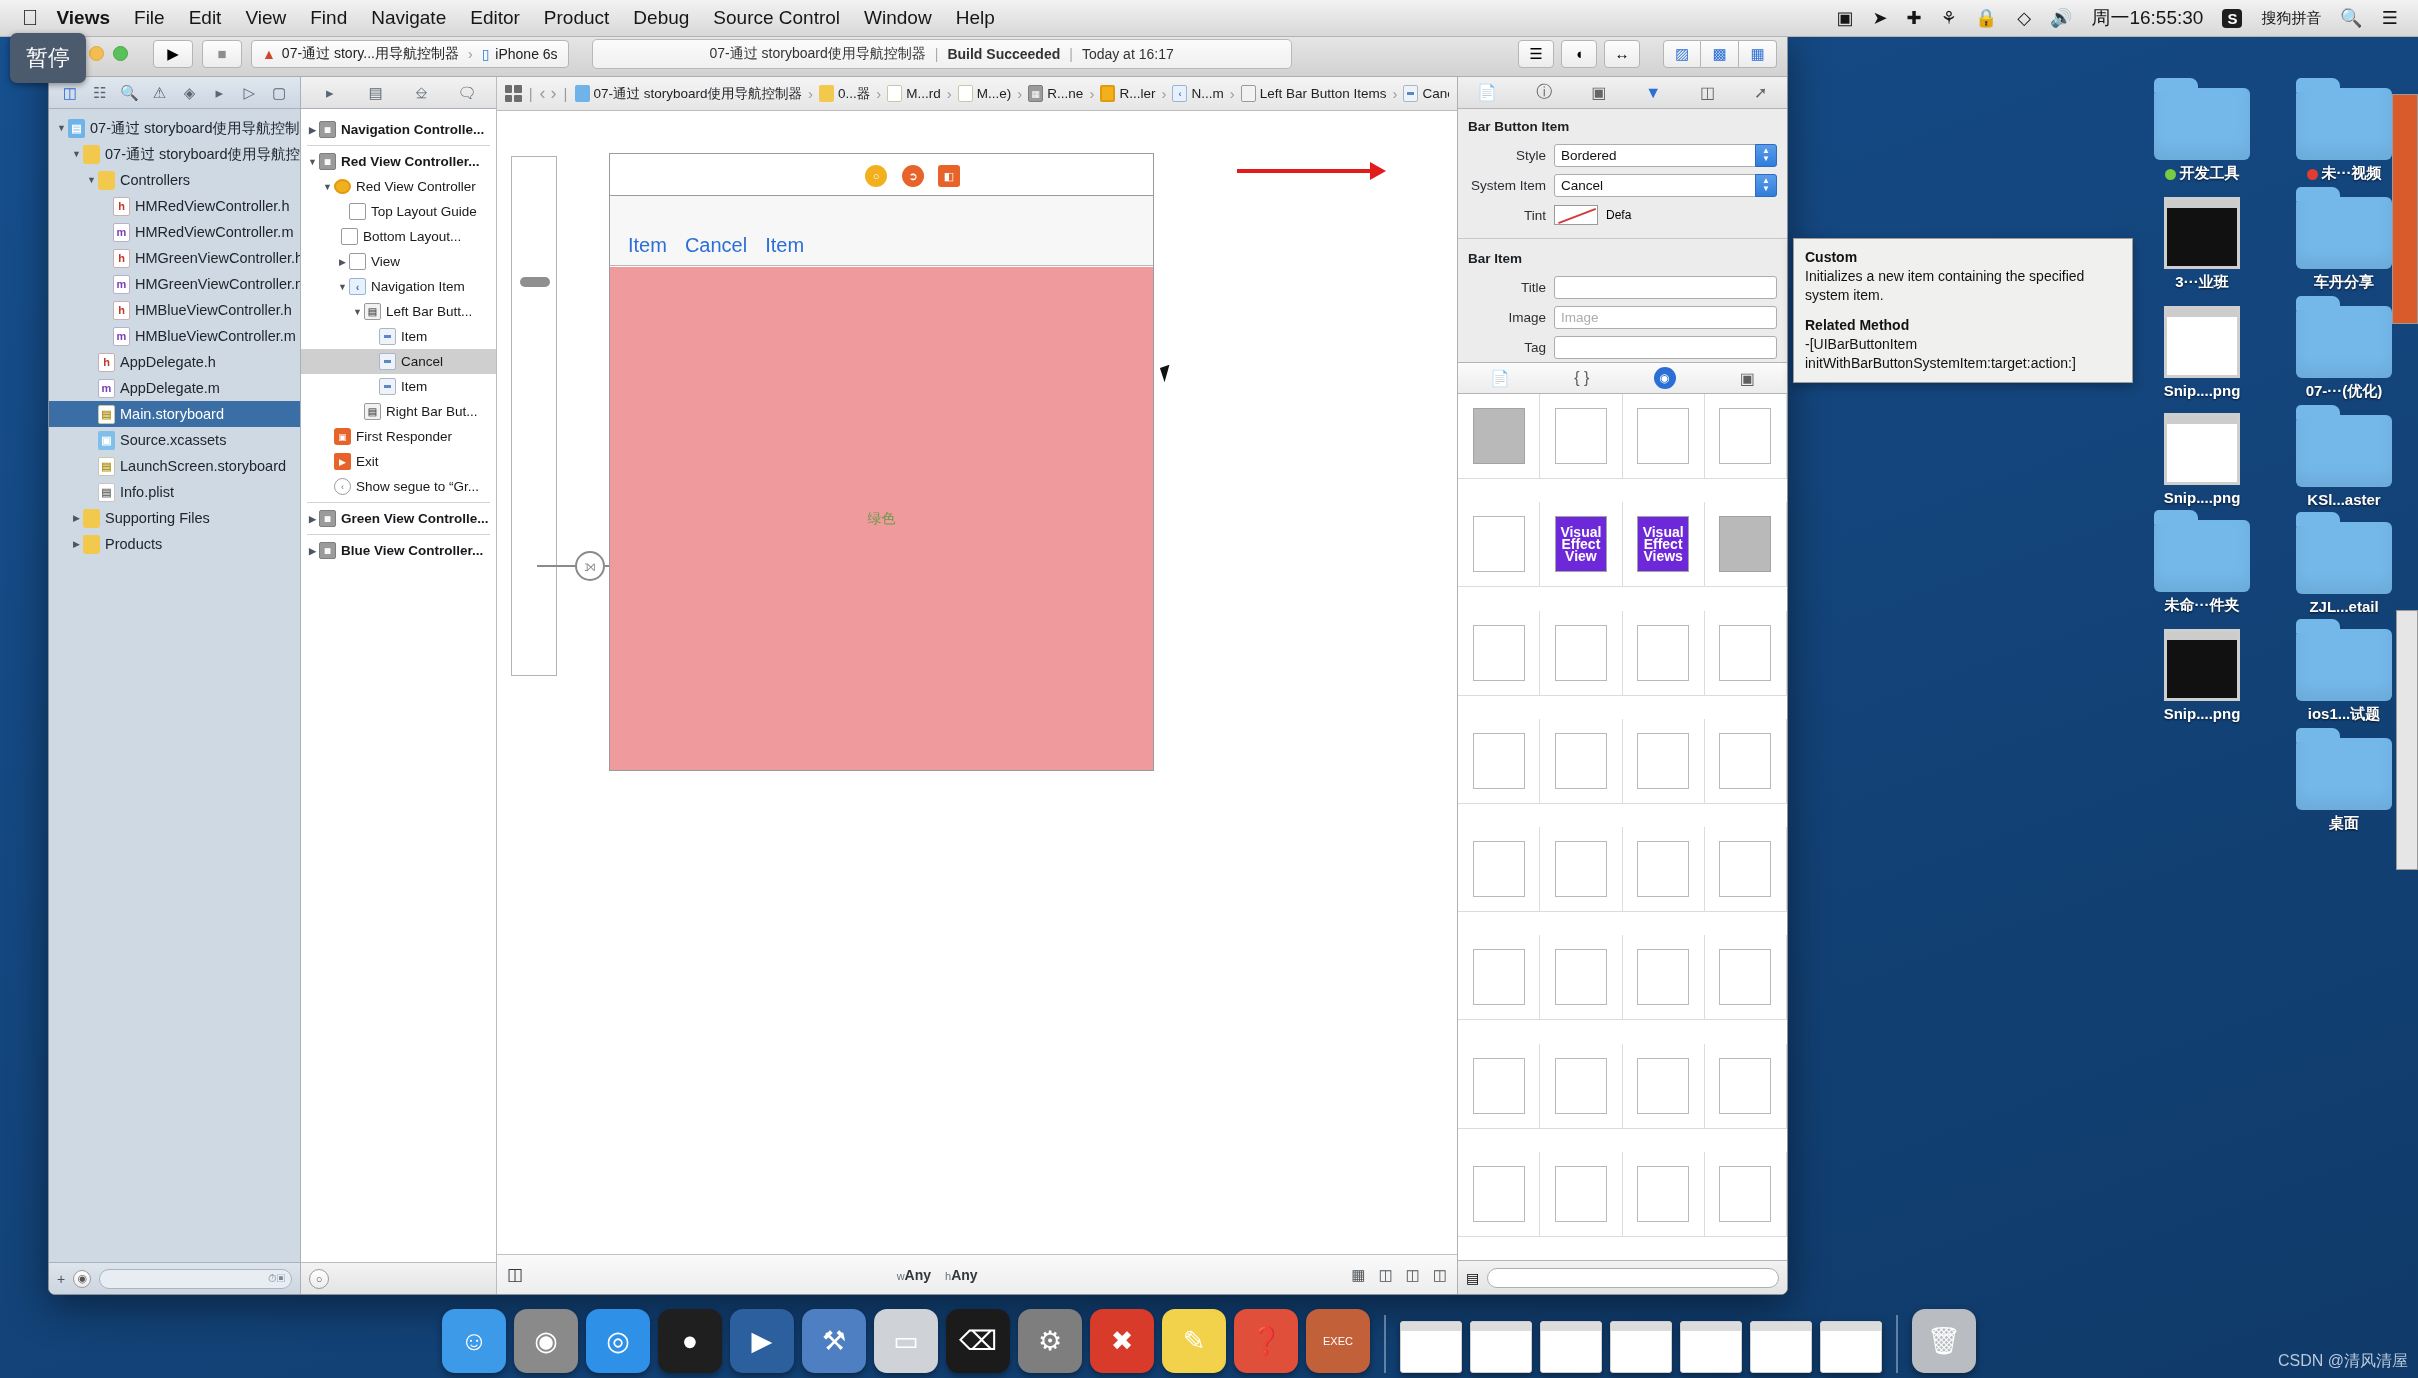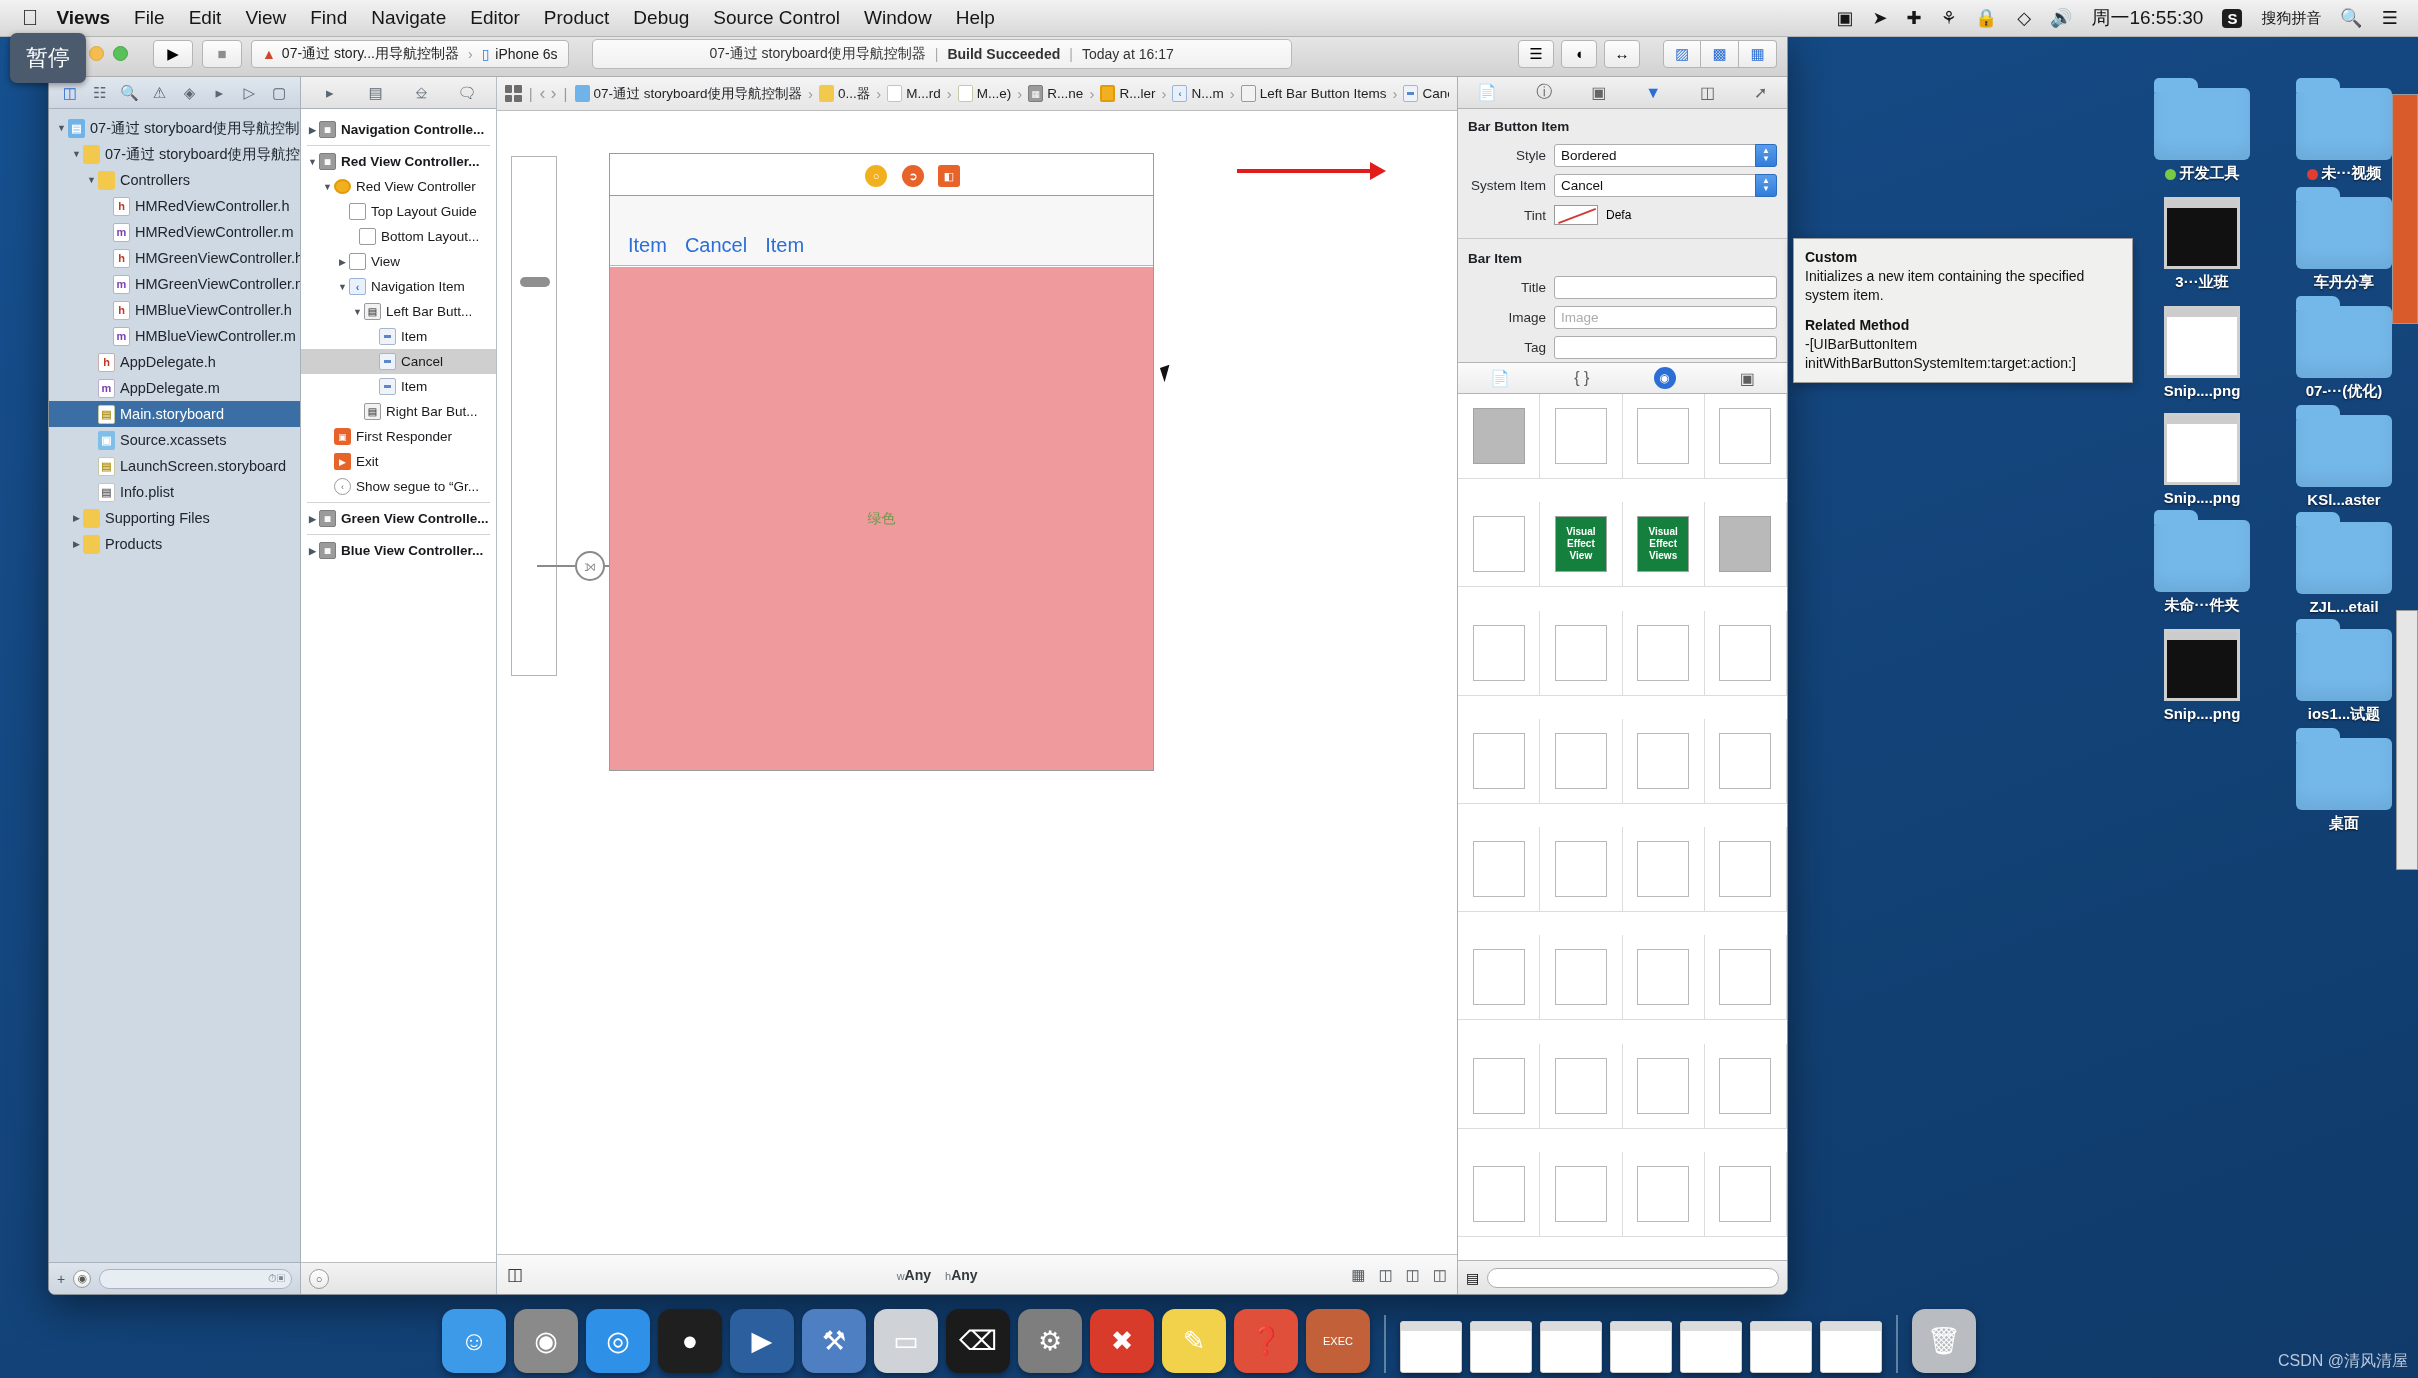--- a/index.html
+++ b/index.html
@@ -229,21 +229,21 @@
   .lib-tabs { height:32px; display:flex; align-items:center; justify-content:space-around;
               background:linear-gradient(#fbfbfb,#ececec); border-top:1px solid #b4b4b4; border-bottom:1px solid #b4b4b4;}
   .lib-tabs .lt { font-size:16px; color:#5e5e5e;}
   .lib-tabs .lt.act { color:#fff; background:#2b6fd6; border-radius:50%; width:22px;height:22px;
                       display:flex;align-items:center;justify-content:center; font-size:12px;}
   #lib-grid { flex:1; background:#fff; display:grid; grid-template-columns:repeat(4,1fr); overflow:hidden;}
   .lib-cell { border-right:1px solid #dcdcdc; border-bottom:1px solid #dcdcdc;
               display:flex; align-items:center; justify-content:center; height:85px; }
   .lib-obj { width:52px;height:56px; background:#b9b9b9; border:1px solid #a3a3a3; display:flex;align-items:center;justify-content:center;
              font-size:10px; color:#fff; text-align:center; overflow:hidden;}
-  .lib-obj.blue { background:#15803d; color:#fff; font-weight:bold; font-size:10px; line-height:12px;}
+  .lib-obj.blue { background:#6d28d9; color:#fff; font-weight:bold; font-size:14px; line-height:12px;}
   .lib-obj.plain { background:#fff; border:1px solid #b9b9b9;}
   .lib-bottom { height:34px; background:linear-gradient(#f2f2f2,#e3e3e3); border-top:1px solid #b4b4b4;
                 display:flex; align-items:center; padding:0 8px; gap:8px; }
   .lib-filter { flex:1; height:20px; background:#fff; border:1px solid #aeaeae; border-radius:10px; }
 
   
   #tooltip {
     position:absolute; left:1793px; top:238px; width:340px;
     background:#f0f0ee; border:1px solid #9b9b9b; box-shadow:0 3px 10px rgba(0,0,0,.3);
     padding:9px 11px; font-size:14px; color:#121212; line-height:19px; z-index:90;
@@ -551,21 +551,21 @@
           <div class="orow" style="padding-left: 20px;">
             <span class="tw">▼</span>
             <span class="oico o-circ"></span>
             <span>Red View Controller</span>
           </div>
           <div class="orow" style="padding-left: 35px;">
             <span class="tw"></span>
             <span class="oico o-box"></span>
             <span>Top Layout Guide</span>
           </div>
-          <div class="orow" style="padding-left: 45px;">
+          <div class="orow" style="padding-left: 27px;">
             <span class="tw"></span>
             <span class="oico o-box"></span>
             <span>Bottom Layout...</span>
           </div>
           <div class="orow" style="padding-left: 35px;">
             <span class="tw">▶</span>
             <span class="oico o-box"></span>
             <span>View</span>
           </div>
           <div class="orow" style="padding-left: 35px;">

